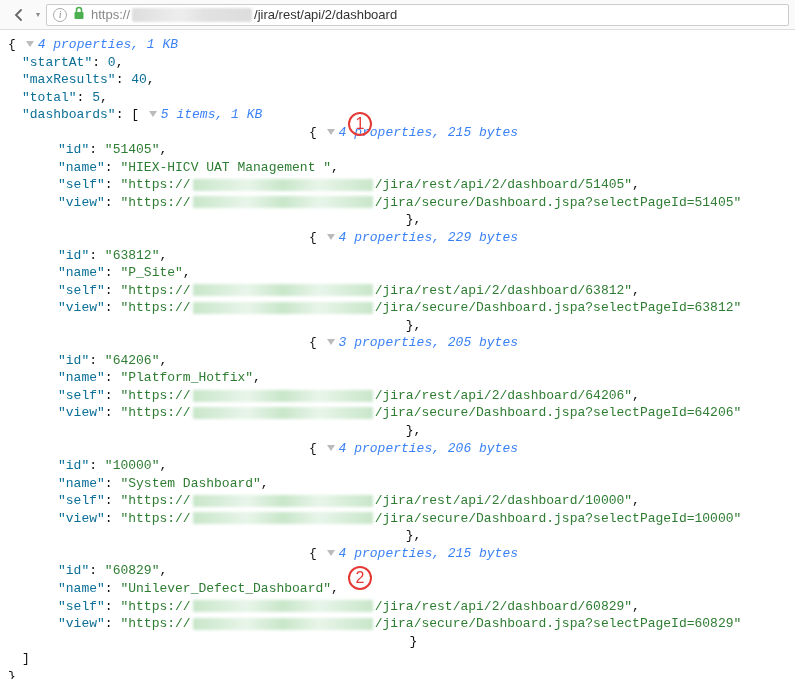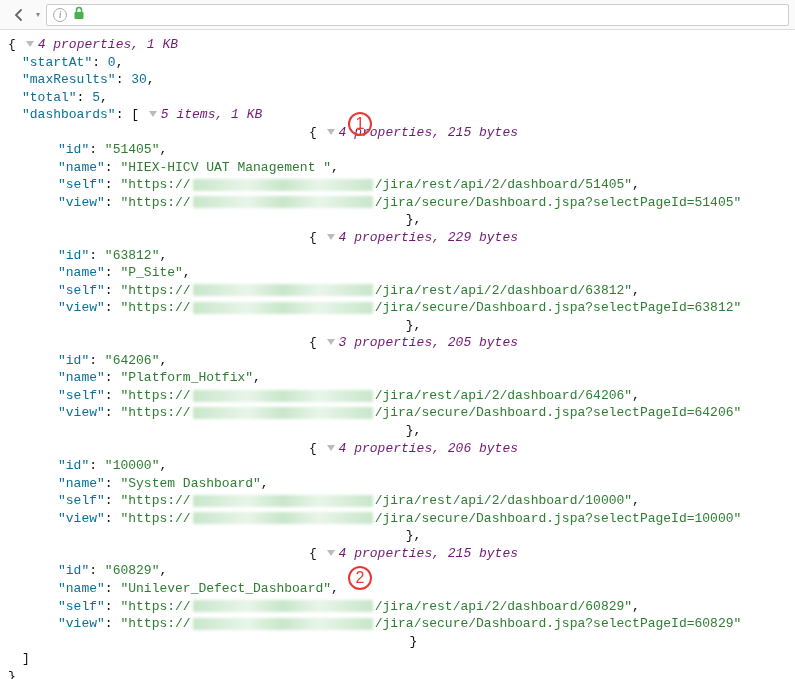--- a/index.html
+++ b/index.html
@@ -77,21 +77,21 @@
     padding: 6px 8px 20px 8px;
     line-height: 1.35;
     white-space: nowrap;
     position: relative;
   }
   .row { display:block; }
   .p { color:#111; }
   .k { color:#0b6f98; }
   .num { color:#0b6f98; }
   .str, .str a { color:#2e7d32; text-decoration:none; }
-  .comment { color:#701a75; font-style: italic; }
+  .comment { color:#3b82f6; font-style: italic; }
   .caret {
     display:inline-block;
     width:0;height:0;
     border-left:4px solid transparent;
     border-right:4px solid transparent;
     border-top:6px solid #bbb;
     margin:0 4px 1px 2px;
     vertical-align: middle;
   }
   .indent1 { padding-left: 14px; display:block;}
@@ -131,31 +131,36 @@
   </div>
   <span class="drop-arrow">▾</span>
   <div class="url-bar">
     <span class="info-icon">i</span>
     <span class="lock-icon">
       <svg width="12" height="14" viewBox="0 0 12 14">
           <rect x="1.5" y="6" width="9" height="7" rx="1" fill="#4caf50"></rect>
           <path d="M3.5 6 V4 a2.5 2.5 0 0 1 5 0 V6" fill="none" stroke="#4caf50" stroke-width="1.6"></path>
         </svg>
     </span>
+    <span class="url-text">
+      <span class="url-proto">https://</span>
+      <span class="url-blur"></span>
+      <span>/jira/rest/api/2/dashboard</span>
+    </span>
   </div>
 </div>
 
 <div class="content">
   <div class="annot" style="top:82px;left:348px;">1</div>
   <div class="annot" style="top:536px;left:348px;">2</div>
 
   <span class="row"><span class="p">{</span> <span class="caret"></span><span class="comment">4 properties, 1 KB</span></span>
 
   <span class="indent1"><span class="k">"startAt"</span><span class="p">: </span><span class="num">0</span><span class="p">,</span></span>
-  <span class="indent1"><span class="k">"maxResults"</span><span class="p">: </span><span class="num">30</span><span class="p">,</span></span>
+  <span class="indent1"><span class="k">"maxResults"</span><span class="p">: </span><span class="num">40</span><span class="p">,</span></span>
   <span class="indent1"><span class="k">"total"</span><span class="p">: </span><span class="num">5</span><span class="p">,</span></span>
   <span class="indent1"><span class="k">"dashboards"</span><span class="p">: [</span> <span class="caret"></span><span class="comment">5 items, 1 KB</span></span>
 
   <span class="indent2"><span class="p">{</span> <span class="caret"></span><span class="comment">4 properties, 215 bytes</span></span>
   <span class="indent3"><span class="k">"id"</span><span class="p">: </span><span class="str">"51405"</span><span class="p">,</span></span>
   <span class="indent3"><span class="k">"name"</span><span class="p">: </span><span class="str">"HIEX-HICV UAT Management "</span><span class="p">,</span></span>
   <span class="indent3"><span class="k">"self"</span><span class="p">: </span><span class="str">"https://</span><span class="blur blur-w"></span><span class="str">/jira/rest/api/2/dashboard/51405"</span><span class="p">,</span></span>
   <span class="indent3"><span class="k">"view"</span><span class="p">: </span><span class="str">"https://</span><span class="blur blur-w"></span><span class="str">/jira/secure/Dashboard.jspa?selectPageId=51405"</span></span>
   <span class="indent2"><span class="p">},</span></span>
 

